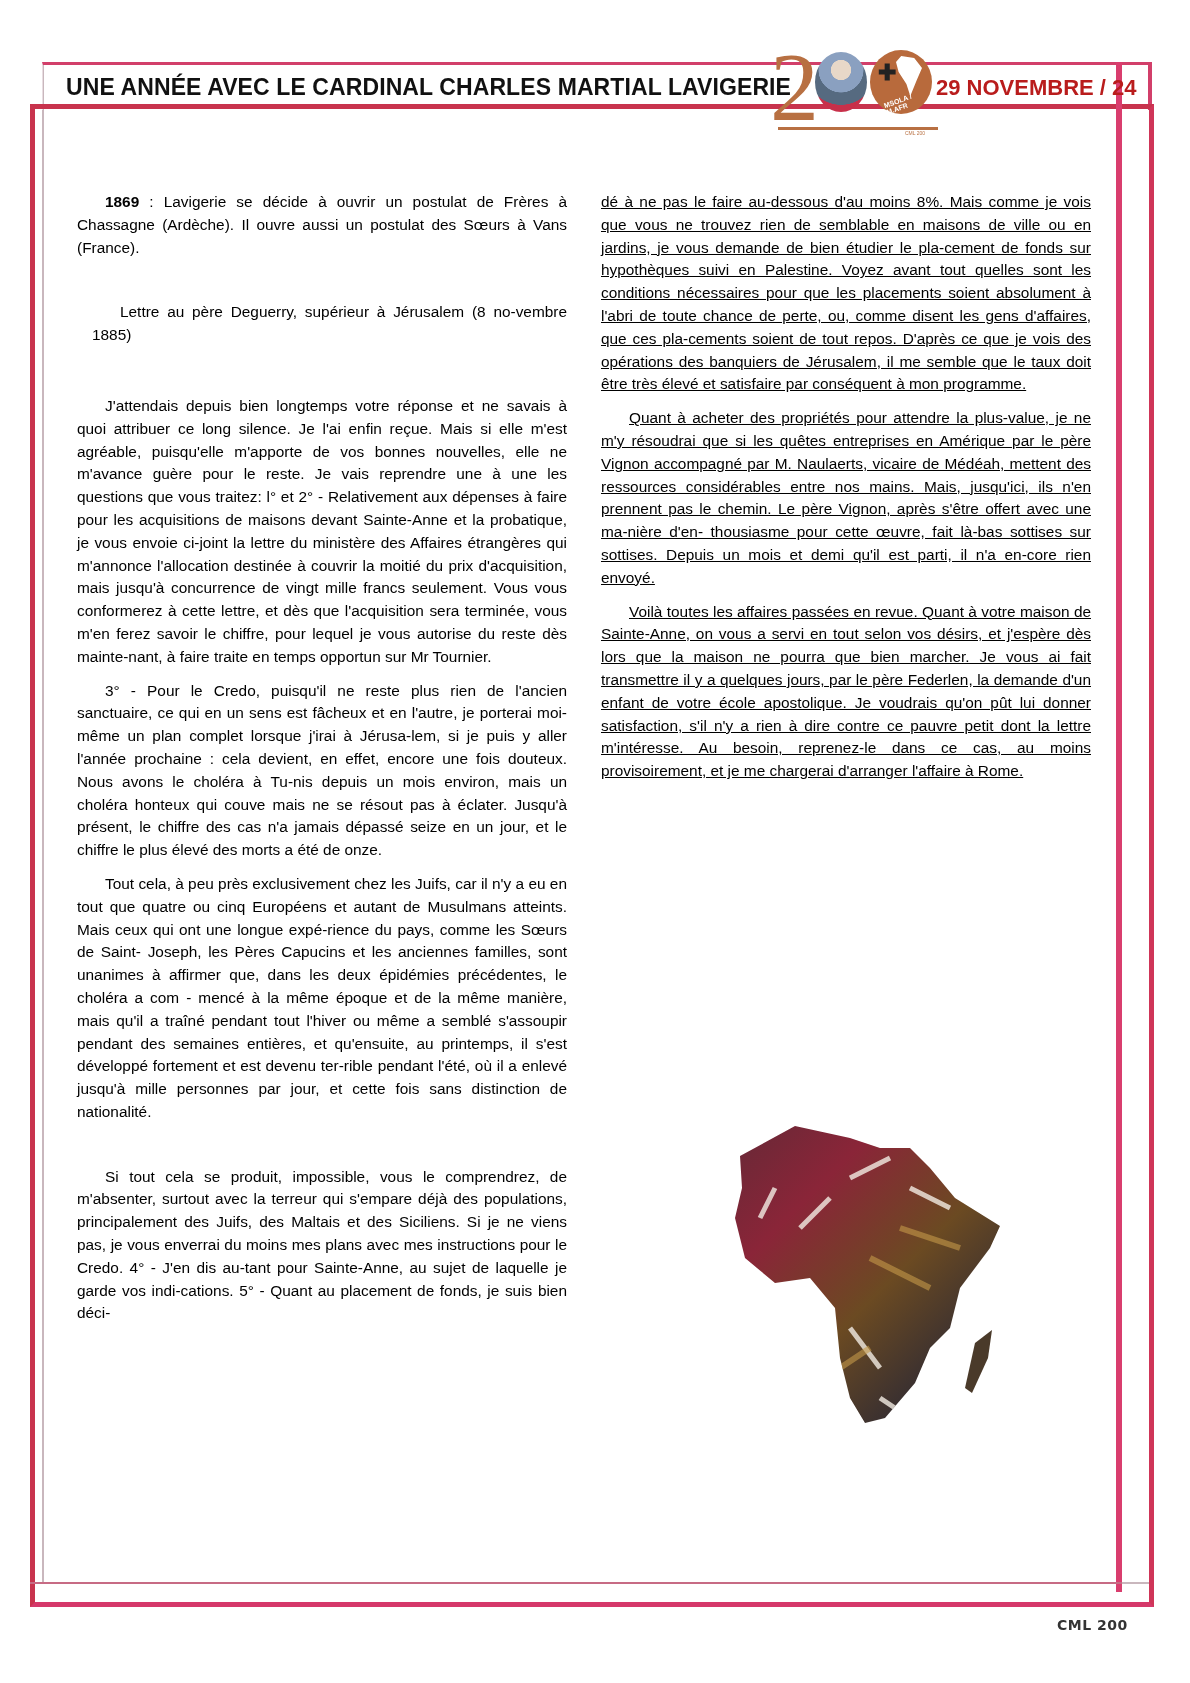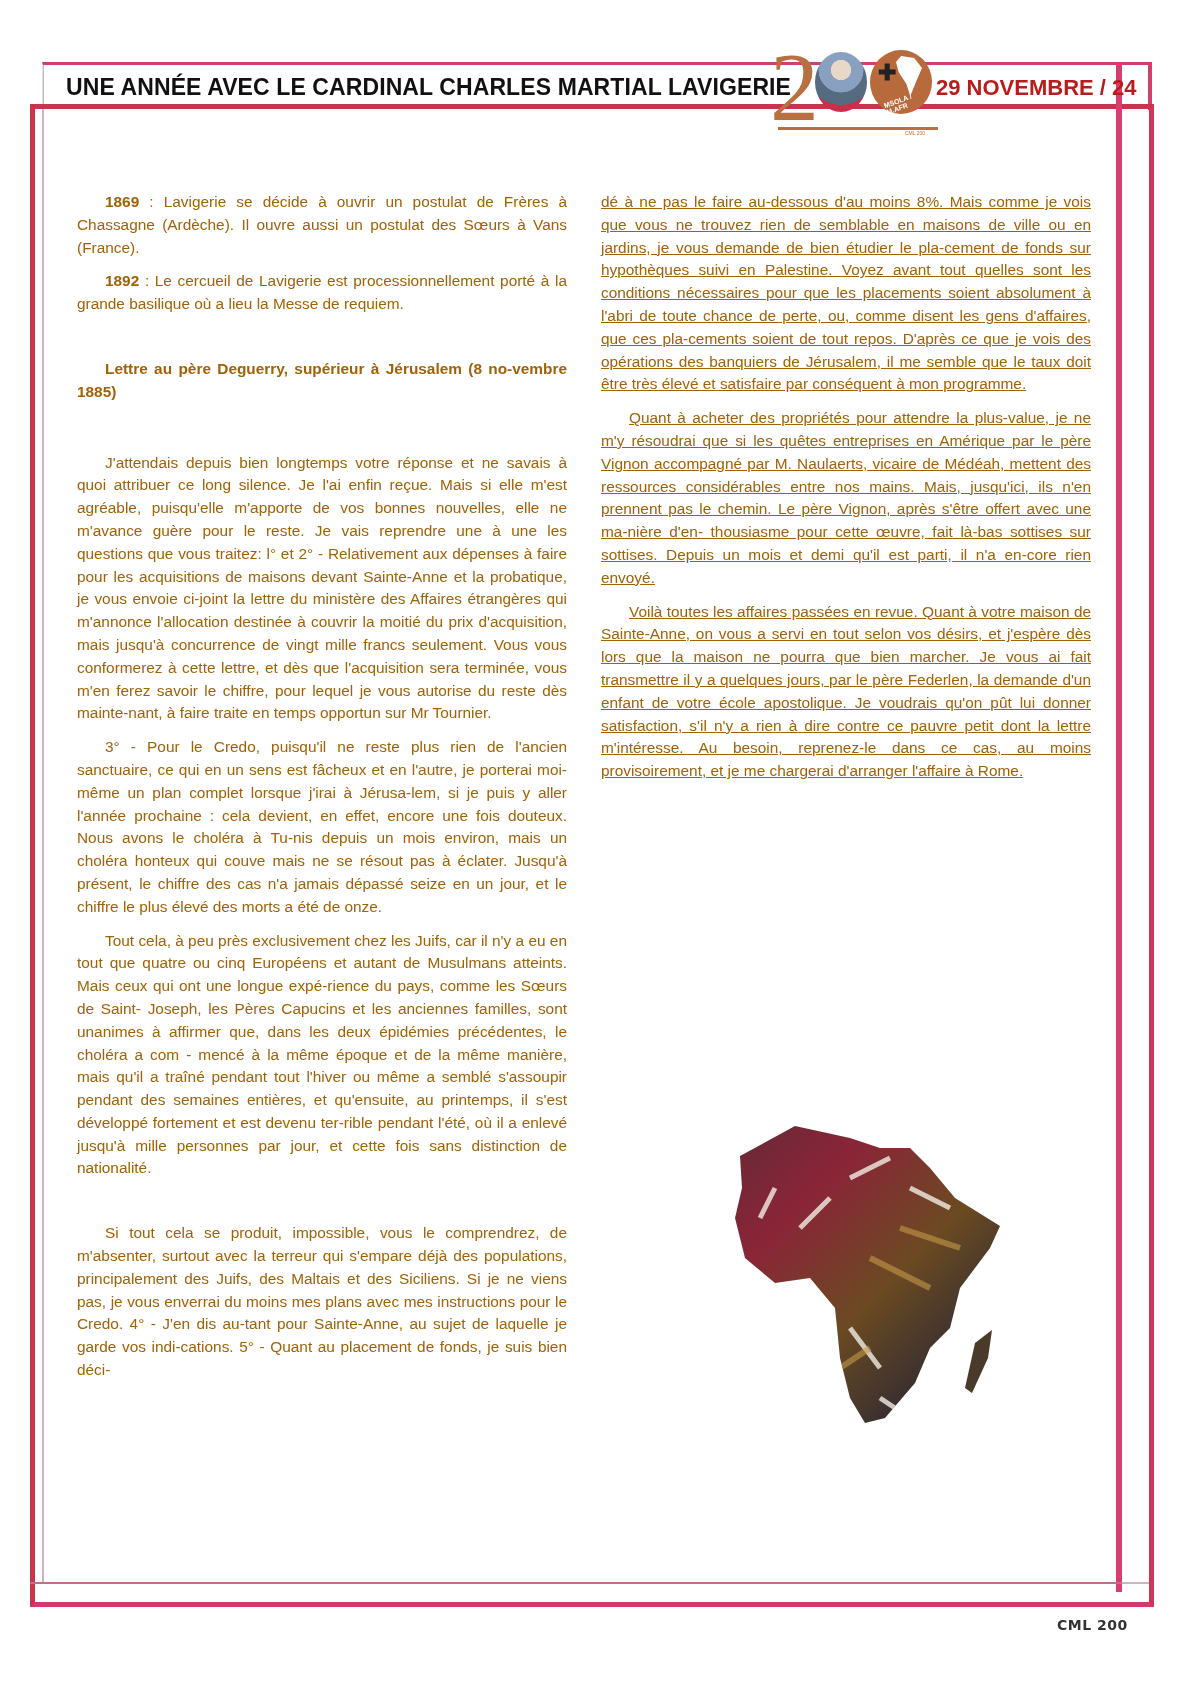--- a/index.html
+++ b/index.html
@@ -31,26 +31,26 @@
          background: radial-gradient(circle at 50% 30%, #e8d8c8 0 20%, #8aa0c0 21% 45%, #566a80 46% 70%, #c8304a 71% 100%); }
   .logo-emblem { position: absolute; left: 100px; top: 4px; width: 62px; height: 64px; border-radius: 50%; background: #b86a3c; }
   .logo-africa { position: absolute; left: 26px; top: 6px; width: 26px; height: 40px; background: #fff;
          clip-path: polygon(20% 0, 70% 5%, 100% 30%, 80% 60%, 55% 100%, 40% 70%, 10% 40%, 0 15%); }
   .logo-cross { position: absolute; left: 8px; top: 10px; color: #222; font-size: 22px; font-weight: bold; }
   .logo-label { position: absolute; left: 14px; top: 44px; font-size: 7px; color: #fff; font-weight: bold; transform: rotate(-20deg); }
   .logo-sub { position: absolute; left: 135px; top: 84px; font-size: 5px; color: #b87042; }
 
   
   .col { position: absolute; font-family: "Liberation Sans", sans-serif; font-size: 15.4px; line-height: 22.8px;
-         text-align: justify; hyphens: manual; color: #a16207; }
+         text-align: justify; hyphens: manual; color: #000000; }
   .col-left { left: 77px; top: 191px; width: 490px; }
   .col-right { left: 601px; top: 191px; width: 490px; text-decoration: underline; }
   .col p { margin: 0 0 11px 0; text-indent: 28px; }
   .col p.no-gap { margin-bottom: 0; margin-top: 42px; }
-  .col .heading { font-weight: bold; margin-top: 42px; margin-bottom: 48px; }
+  .col .heading { font-weight: normal; margin-top: 42px; margin-bottom: 48px; margin-left: 15px; }
   .col .greeting { margin-bottom: 12px; }
   .col b { font-weight: bold; }
 
   
   .africa { position: absolute; left: 700px; top: 1108px; width: 330px; height: 330px; }
 
   
   .footer-badge { position: absolute; left: 1057px; top: 1617px; font-family: "DejaVu Sans", sans-serif;
          font-weight: bold; font-size: 14px; color: #333; letter-spacing: 0.5px; }
 </style>
@@ -74,21 +74,20 @@
     <div class="logo-cross">✚</div>
     <div class="logo-label">MSOLA / M.AFR</div>
   </div>
   <div class="logo-sub">CML 200</div>
 </div>
 
 <div class="header-date">29 NOVEMBRE / 24</div>
 
 <div class="col col-left">
   <p><b>1869</b><span> : Lavigerie se décide à ouvrir un postulat de Frères à Chassagne (Ardèche). Il ouvre aussi un postulat des Sœurs à Vans (France).</span></p>
-  <p><b>1892</b><span> : Le cercueil de Lavigerie est processionnellement porté à la grande basilique où a lieu la Messe de requiem.</span></p>
   <p class="heading">Lettre au père Deguerry, supérieur à Jérusalem (8 no-vembre 1885)</p>
   <p>J'attendais depuis bien longtemps votre réponse et ne savais à quoi attribuer ce long silence. Je l'ai enfin reçue. Mais si elle m'est agréable, puisqu'elle m'apporte de vos bonnes nouvelles, elle ne m'avance guère pour le reste. Je vais reprendre une à une les questions que vous traitez: l° et 2° - Relativement aux dépenses à faire pour les acquisitions de maisons devant Sainte-Anne et la probatique, je vous envoie ci-joint la lettre du ministère des Affaires étrangères qui m'annonce l'allocation destinée à couvrir la moitié du prix d'acquisition, mais jusqu'à concurrence de vingt mille francs seulement. Vous vous conformerez à cette lettre, et dès que l'acquisition sera terminée, vous m'en ferez savoir le chiffre, pour lequel je vous autorise du reste dès mainte-nant, à faire traite en temps opportun sur Mr Tournier.</p>
   <p>3° - Pour le Credo, puisqu'il ne reste plus rien de l'ancien sanctuaire, ce qui en un sens est fâcheux et en l'autre, je porterai moi-même un plan complet lorsque j'irai à Jérusa-lem, si je puis y aller l'année prochaine : cela devient, en effet, encore une fois douteux. Nous avons le choléra à Tu-nis depuis un mois environ, mais un choléra honteux qui couve mais ne se résout pas à éclater. Jusqu'à présent, le chiffre des cas n'a jamais dépassé seize en un jour, et le chiffre le plus élevé des morts a été de onze.</p>
   <p>Tout cela, à peu près exclusivement chez les Juifs, car il n'y a eu en tout que quatre ou cinq Européens et autant de Musulmans atteints. Mais ceux qui ont une longue expé-rience du pays, comme les Sœurs de Saint- Joseph, les Pères Capucins et les anciennes familles, sont unanimes à affirmer que, dans les deux épidémies précédentes, le choléra a com - mencé à la même époque et de la même manière, mais qu'il a traîné pendant tout l'hiver ou même a semblé s'assoupir pendant des semaines entières, et qu'ensuite, au printemps, il s'est développé fortement et est devenu ter-rible pendant l'été, où il a enlevé jusqu'à mille personnes par jour, et cette fois sans distinction de nationalité.</p>
   <p class="no-gap">Si tout cela se produit, impossible, vous le comprendrez, de m'absenter, surtout avec la terreur qui s'empare déjà des populations, principalement des Juifs, des Maltais et des Siciliens. Si je ne viens pas, je vous enverrai du moins mes plans avec mes instructions pour le Credo. 4° - J'en dis au-tant pour Sainte-Anne, au sujet de laquelle je garde vos indi-cations. 5° - Quant au placement de fonds, je suis bien déci-</p>
 </div>
 
 <div class="col col-right">
   <p style="text-indent:0">dé à ne pas le faire au-dessous d'au moins 8%. Mais comme je vois que vous ne trouvez rien de semblable en maisons de ville ou en jardins, je vous demande de bien étudier le pla-cement de fonds sur hypothèques suivi en Palestine. Voyez avant tout quelles sont les conditions nécessaires pour que les placements soient absolument à l'abri de toute chance de perte, ou, comme disent les gens d'affaires, que ces pla-cements soient de tout repos. D'après ce que je vois des opérations des banquiers de Jérusalem, il me semble que le taux doit être très élevé et satisfaire par conséquent à mon programme.</p>
   <p>Quant à acheter des propriétés pour attendre la plus-value, je ne m'y résoudrai que si les quêtes entreprises en Amérique par le père Vignon accompagné par M. Naulaerts, vicaire de Médéah, mettent des ressources considérables entre nos mains. Mais, jusqu'ici, ils n'en prennent pas le chemin. Le père Vignon, après s'être offert avec une ma-nière d'en- thousiasme pour cette œuvre, fait là-bas sottises sur sottises. Depuis un mois et demi qu'il est parti, il n'a en-core rien envoyé.</p>

